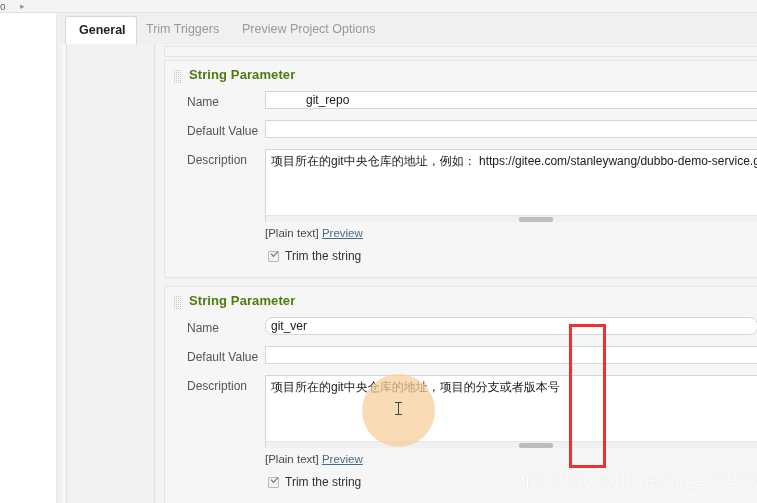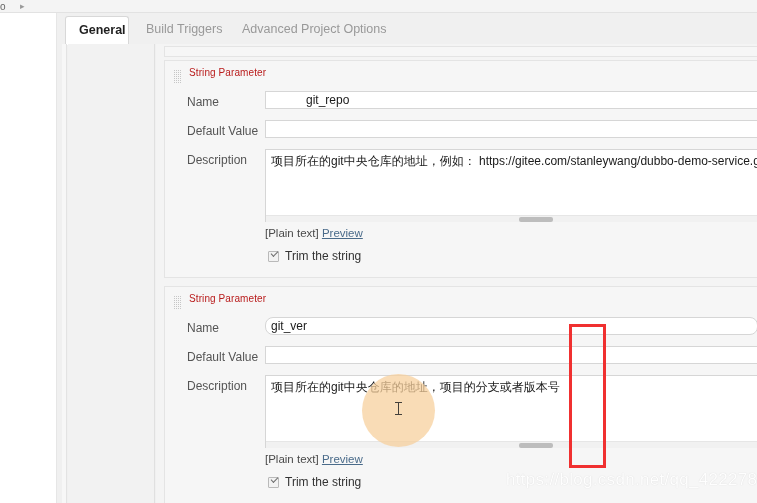--- a/index.html
+++ b/index.html
@@ -146,23 +146,23 @@
   }
   .drag-handle i {
     position: absolute;
     width: 1px; height: 1px;
     background: #c6c6c6;
   }
 
   .block-title {
     position: absolute;
     left: 24px; top: 6px;
-    font-size: 10px;
-    font-weight: normal;
-    color: #b91c1c;
+    font-size: 13px;
+    font-weight: bold;
+    color: #4d7c0f;
     letter-spacing: 0.1px;
   }
 
   .row-label {
     position: absolute;
     left: 22px;
     font-size: 12px;
     color: #555555;
     white-space: nowrap;
   }
@@ -307,23 +307,23 @@
 <div class="chrome-bar">
   <span class="chrome-crumb">o</span>
   <span class="chrome-arrow">▸</span>
 </div>
 
 <div class="left-white"></div>
 <div class="left-white-edge"></div>
 <div class="app-bg"></div>
 
 <div class="tabbar" id="tabbar">
-    <div class="tab active" style="left: 8px; width: 64px;">General</div>
-    <div class="tab" style="left: 76px; width: 100px;">Build Triggers</div>
-    <div class="tab" style="left: 172px; width: 174px;">Advanced Project Options</div>
+    <div class="tab active" style="left: 8px; width: 72px;">General</div>
+    <div class="tab" style="left: 76px; width: 100px;">Trim Triggers</div>
+    <div class="tab" style="left: 172px; width: 174px;">Preview Project Options</div>
     <div class="tab" style="left: 322px; width: 70px; margin-top: 24px;">Pipeline</div>
   </div>
 
 <div class="rail-a"></div>
 <div class="rail-b"></div>
 <div class="panel"></div>
 <div class="panel-topbox"></div>
 
 <div id="blocks-host">
     <div class="param-block" style="top: 60px; height: 218px;">

